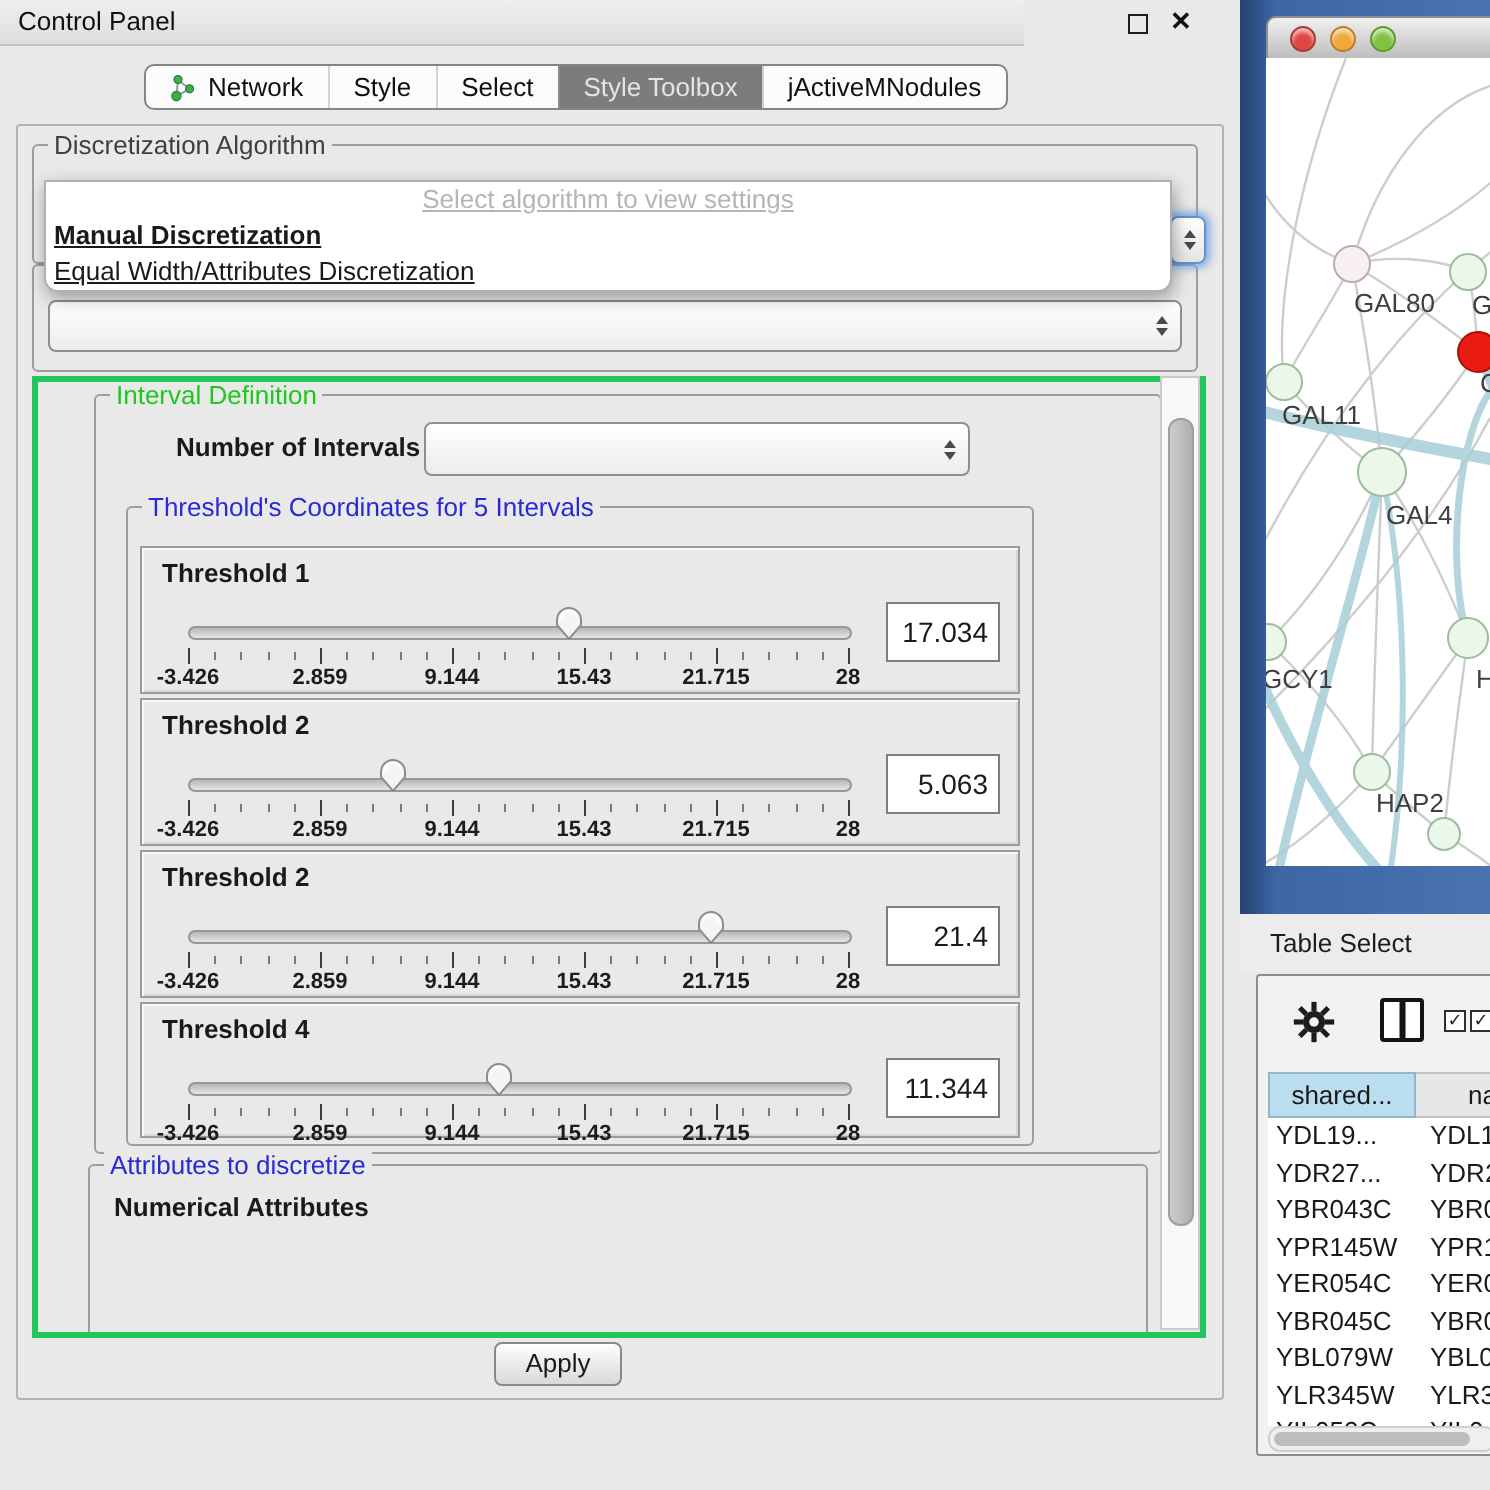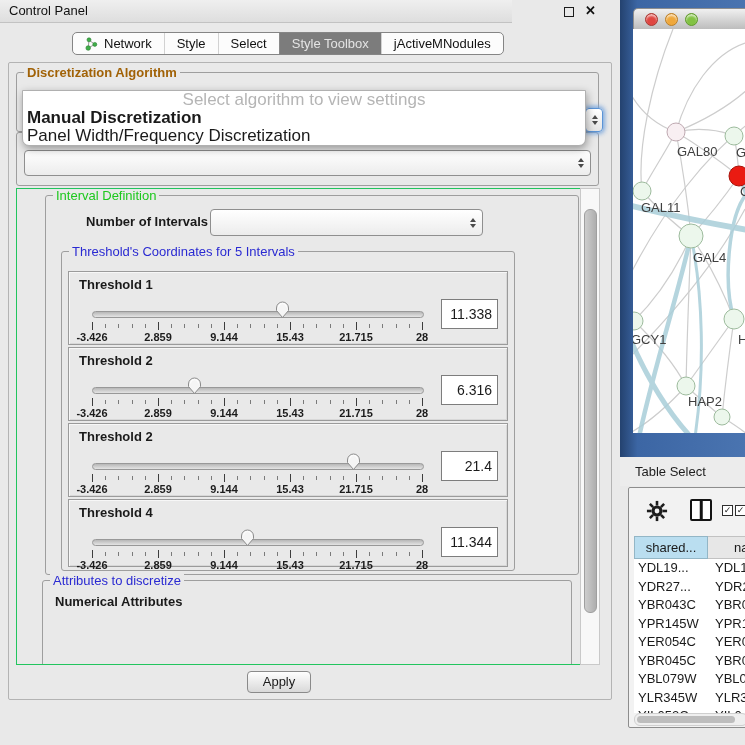--- a/index.html
+++ b/index.html
@@ -20,48 +20,48 @@
   .tab{display:flex;align-items:center;padding:0 12px;color:#111;border-left:1px solid #d2d2d2;white-space:nowrap;}
   .tab:first-child{border-left:none;}
   .tab.selected{background:#7c7c7c;color:#e4e4e4;border-left-color:#8a8a8a;}
   .tab .net-ic{margin-right:6px;display:inline-flex;}
 
   .content-panel{position:absolute;left:8px;top:62px;width:602px;height:636px;background:#e9e9e9;
                  border:1px solid #b3b3b3;border-radius:2px;}
 
   .groupbox{position:absolute;border:1px solid #9e9e9e;border-radius:3px;}
   .legend{position:absolute;top:-8px;left:7px;background:#e9e9e9;padding:0 3px;font-size:13px;white-space:nowrap;}
-  .legend.gray{color:#a16207;font-weight:bold;}
+  .legend.gray{color:#404040;}
   .legend.green{color:#1dc81d;}
   .legend.blue{color:#2a2ad2;}
 
   .algo-group{left:7px;top:9px;width:581px;height:58px;}
   .focus-stepper{position:absolute;left:568px;top:35px;width:16px;height:22px;z-index:1;
                  background:linear-gradient(#ffffff,#e5e5e5);border:1px solid #5b94d6;border-radius:4px;
                  box-shadow:0 0 4px 2px rgba(110,160,220,.85);}
   .focus-stepper .stepper{right:4px;}
 
   .algo-popup{position:absolute;left:5px;top:17px;width:562px;height:54px;background:#ffffff;
               border:1px solid #b0b0b0;border-radius:0 0 7px 7px;box-shadow:1px 3px 9px rgba(0,0,0,.35);z-index:5;}
-  .popup-row{height:18px;line-height:18px;padding:0 4px;font-size:17px;white-space:nowrap;overflow:hidden;}
+  .popup-row{height:18px;line-height:18px;padding:0 4px;font-size:13px;white-space:nowrap;overflow:hidden;text-decoration:underline;}
   .popup-row.placeholder{text-align:center;color:#b5b5b5;}
   .popup-row.opt0{font-weight:bold;}
 
   .tabledata-group{left:7px;top:69px;width:581px;height:52px;}
 
   .combo{position:absolute;background:linear-gradient(#ffffff,#ececec);border:1px solid #8f8f8f;border-radius:4px;
          font-size:13px;white-space:nowrap;overflow:hidden;}
   .combo .val{position:absolute;left:9px;top:50%;transform:translateY(-50%);margin-top:40px;}
   .stepper{position:absolute;right:6px;top:50%;transform:translateY(-50%);display:flex;flex-direction:column;gap:2px;}
   .arr-up{width:0;height:0;border-left:3.5px solid transparent;border-right:3.5px solid transparent;border-bottom:4px solid #4a4a4a;}
   .arr-dn{width:0;height:0;border-left:3.5px solid transparent;border-right:3.5px solid transparent;border-top:4px solid #4a4a4a;}
   .tabledata-combo{left:7px;top:17px;width:565px;height:24px;}
   .num-combo{left:164px;top:13px;width:271px;height:25px;}
 
-  .viewport{position:absolute;left:7px;top:125px;width:581px;height:475px;border:1px solid #22c55e;
+  .viewport{position:absolute;left:7px;top:125px;width:581px;height:475px;border:3px solid #22c55e;
             background:#e9e9e9;overflow:hidden;}
   .interval-group{left:28px;top:6px;width:532px;height:378px;}
   .num-label{position:absolute;left:40px;top:18px;font-weight:bold;}
   .threshold-group{left:15px;top:55px;width:452px;height:318px;}
 
   .threshold-panel{position:absolute;left:6px;width:438px;background:#e9e9e9;border:1px solid #9b9b9b;
                    box-shadow:inset 1px 1px 0 #f7f7f7, inset -1px -1px 0 #d8d8d8;}
   .tp-title{position:absolute;left:10px;top:5px;font-weight:bold;}
   .slider{position:absolute;left:23px;top:36px;width:330px;height:32px;}
   .track{position:absolute;left:0;top:3px;width:330px;height:5px;border:1px solid #989898;border-radius:4px;
@@ -172,21 +172,21 @@
       <span class="legend gray">Discretization Algorithm</span>
       <span class="focus-stepper">
         <span class="stepper">
             <span class="arr-up"></span>
             <span class="arr-dn"></span>
           </span>
       </span>
       <div class="algo-popup">
         <div class="popup-row placeholder">Select algorithm to view settings</div>
         <div class="popup-row opt0">Manual Discretization</div>
-        <div class="popup-row">Panel Width/Frequency Discretization</div>
+        <div class="popup-row">Equal Width/Attributes Discretization</div>
       </div>
     </div>
 
     <div class="groupbox tabledata-group">
       <span class="legend gray">Table Data</span>
       <div class="combo tabledata-combo">
         <span class="val">galFiltered.sif default node</span>
         <span class="stepper">
             <span class="arr-up"></span>
             <span class="arr-dn"></span>
@@ -246,21 +246,21 @@
                     <span class="tlabel" style="left: 40%;">9.144</span>
                     <span class="tlabel" style="left: 60%;">15.43</span>
                     <span class="tlabel" style="left: 80%;">21.715</span>
                     <span class="tlabel" style="left: 100%;">28</span>
                   </div>
                   <div class="handle" style="left: calc(57.7197% - 7px);"><svg width="15" height="18" viewBox="0 0 15 18">
                       <path d="M1.5,7 A6,6 0 0 1 13.5,7 L13.5,9.5 L7.5,16.5 L1.5,9.5 Z" fill="#f5f5f5" stroke="#8c8c8c"></path>
                       <path d="M3.5,6.4 A4,4 0 0 1 11.5,6.4" fill="none" stroke="#ffffff"></path>
                     </svg></div>
                 </div>
-                <div class="value-box">11.338</div>
+                <div class="value-box">17.034</div>
               </div>
               <div class="threshold-panel" style="top: 95px; height: 72px;">
                 <div class="tp-title">Threshold 2</div>
                 <div class="slider">
                   <div class="track"></div>
                   <div class="ticks">
                     <div class="tick major" style="left: 0%;"></div>
                     <div class="tick" style="left: 4%;"></div>
                     <div class="tick" style="left: 8%;"></div>
                     <div class="tick" style="left: 12%;"></div>
@@ -293,21 +293,21 @@
                     <span class="tlabel" style="left: 40%;">9.144</span>
                     <span class="tlabel" style="left: 60%;">15.43</span>
                     <span class="tlabel" style="left: 80%;">21.715</span>
                     <span class="tlabel" style="left: 100%;">28</span>
                   </div>
                   <div class="handle" style="left: calc(30.9998% - 7px);"><svg width="15" height="18" viewBox="0 0 15 18">
                       <path d="M1.5,7 A6,6 0 0 1 13.5,7 L13.5,9.5 L7.5,16.5 L1.5,9.5 Z" fill="#f5f5f5" stroke="#8c8c8c"></path>
                       <path d="M3.5,6.4 A4,4 0 0 1 11.5,6.4" fill="none" stroke="#ffffff"></path>
                     </svg></div>
                 </div>
-                <div class="value-box">6.316</div>
+                <div class="value-box">5.063</div>
               </div>
               <div class="threshold-panel" style="top: 171px; height: 72px;">
                 <div class="tp-title">Threshold 2</div>
                 <div class="slider">
                   <div class="track"></div>
                   <div class="ticks">
                     <div class="tick major" style="left: 0%;"></div>
                     <div class="tick" style="left: 4%;"></div>
                     <div class="tick" style="left: 8%;"></div>
                     <div class="tick" style="left: 12%;"></div>

